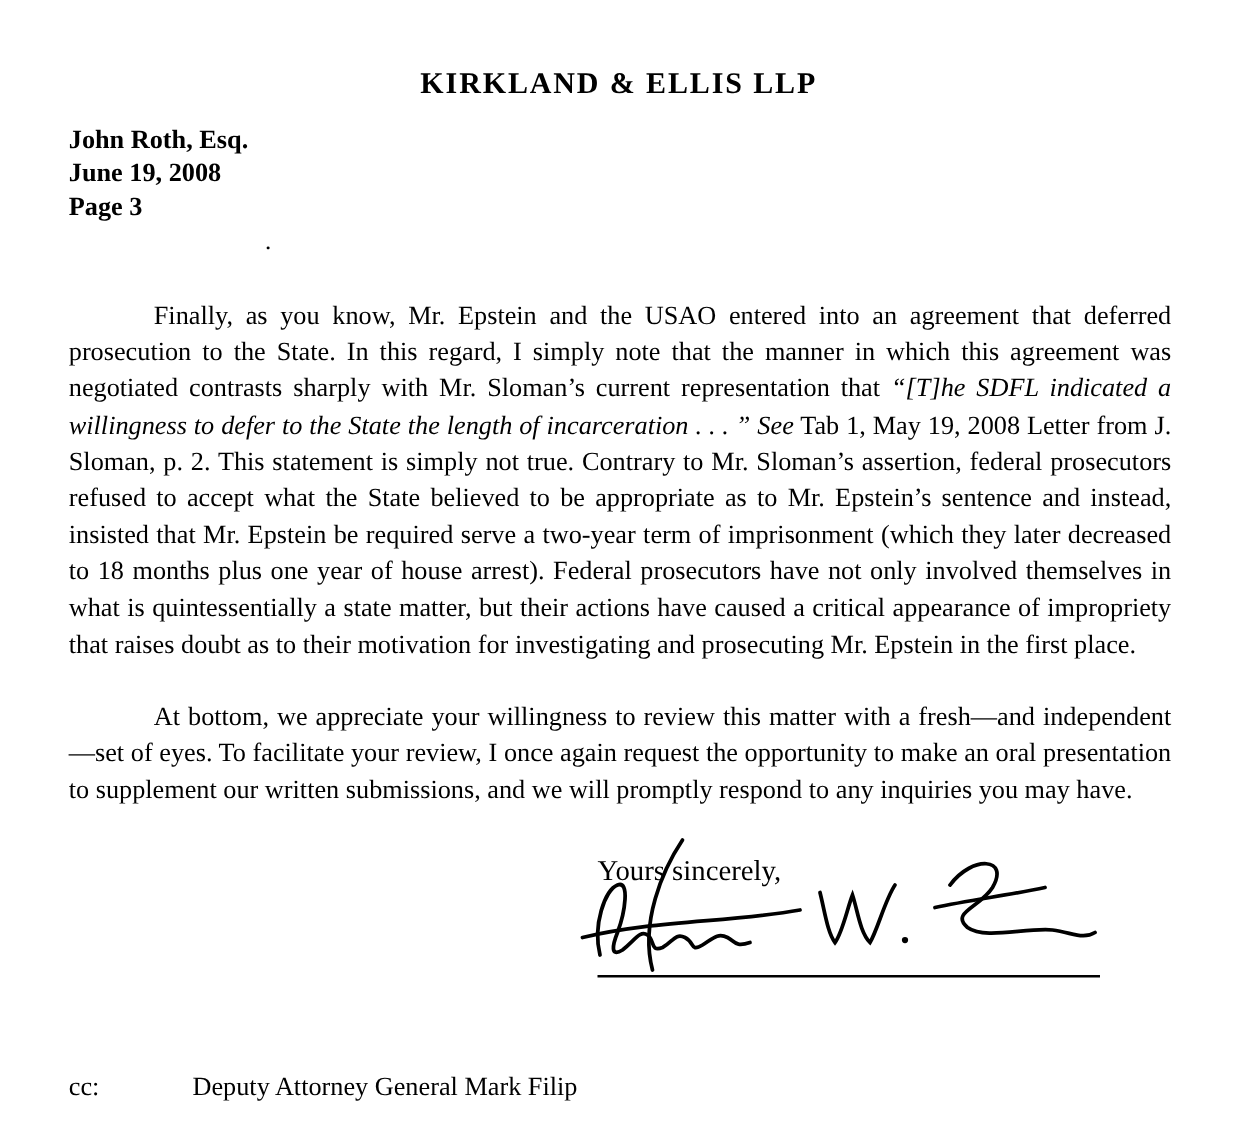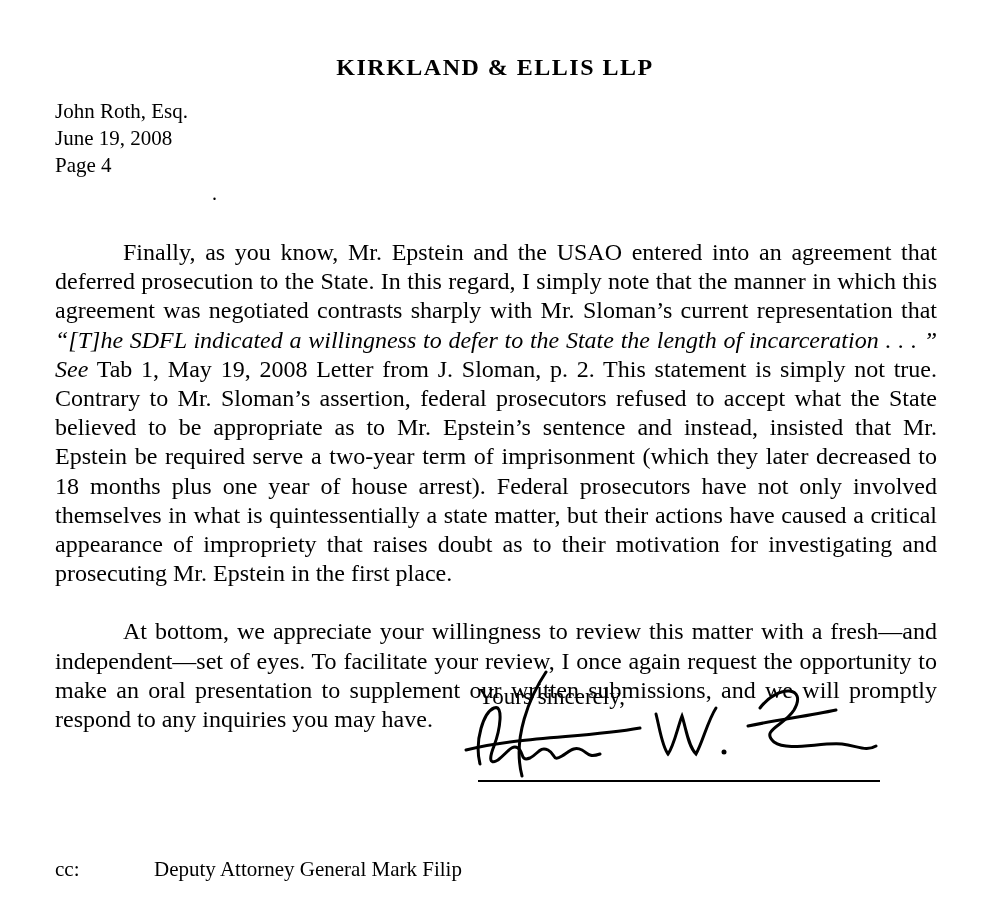--- a/index.html
+++ b/index.html
@@ -30,33 +30,34 @@
   }
   .header-block {
     position: absolute;
     top: 86px;
     left: 55px;
     font-size: 21px;
     line-height: 27px;
   }
   .header-block p {
     margin: 0;
+    font-weight: bold;
   }
   .scan-artifact-dot {
     position: absolute;
     top: 170px;
     left: 212px;
     font-size: 20px;
   }
   .body-text {
     position: absolute;
     top: 226px;
     left: 55px;
     width: 882px;
-    font-size: 24px;
+    font-size: 21px;
     line-height: 29.2px;
     text-align: justify;
   }
   .body-text p {
     margin: 0;
     text-indent: 68px;
   }
   .body-text p + p {
     margin-top: 29px;
   }
@@ -107,21 +108,21 @@
 </head>
 <body>
 
 <div class="page">
 
   <div class="letterhead">KIRKLAND &amp; ELLIS LLP</div>
 
   <div class="header-block">
     <p>John Roth, Esq.</p>
     <p>June 19, 2008</p>
-    <p>Page 4</p>
+    <p>Page 3</p>
   </div>
 
   <span class="scan-artifact-dot">.</span>
 
   <div class="body-text">
     <p><span>Finally, as you know, Mr. Epstein and the USAO entered into an agreement that deferred prosecution to the State.  In this regard, I simply note that the manner in which this agreement was negotiated contrasts sharply with Mr. Sloman’s current representation that </span><span class="italic">“[T]he SDFL indicated a willingness to defer to the State the length of incarceration . . . ”  </span><span class="italic">See</span><span> Tab 1, May 19, 2008 Letter from J. Sloman, p. 2.  This statement is simply not true.  Contrary to Mr. Sloman’s assertion, federal prosecutors refused to accept what the State believed to be appropriate as to Mr. Epstein’s sentence and instead, insisted that Mr. Epstein be required serve a two-year term of imprisonment (which they later decreased to 18 months plus one year of house arrest).  Federal prosecutors have not only involved themselves in what is quintessentially a state matter, but their actions have caused a critical appearance of impropriety that raises doubt as to their motivation for investigating and prosecuting Mr. Epstein in the first place.</span></p>
     <p>At bottom, we appreciate your willingness to review this matter with a fresh—and independent—set of eyes.  To facilitate your review, I once again request the opportunity to make an oral presentation to supplement our written submissions, and we will promptly respond to any inquiries you may have.</p>
   </div>
 
   <div class="closing-block">

